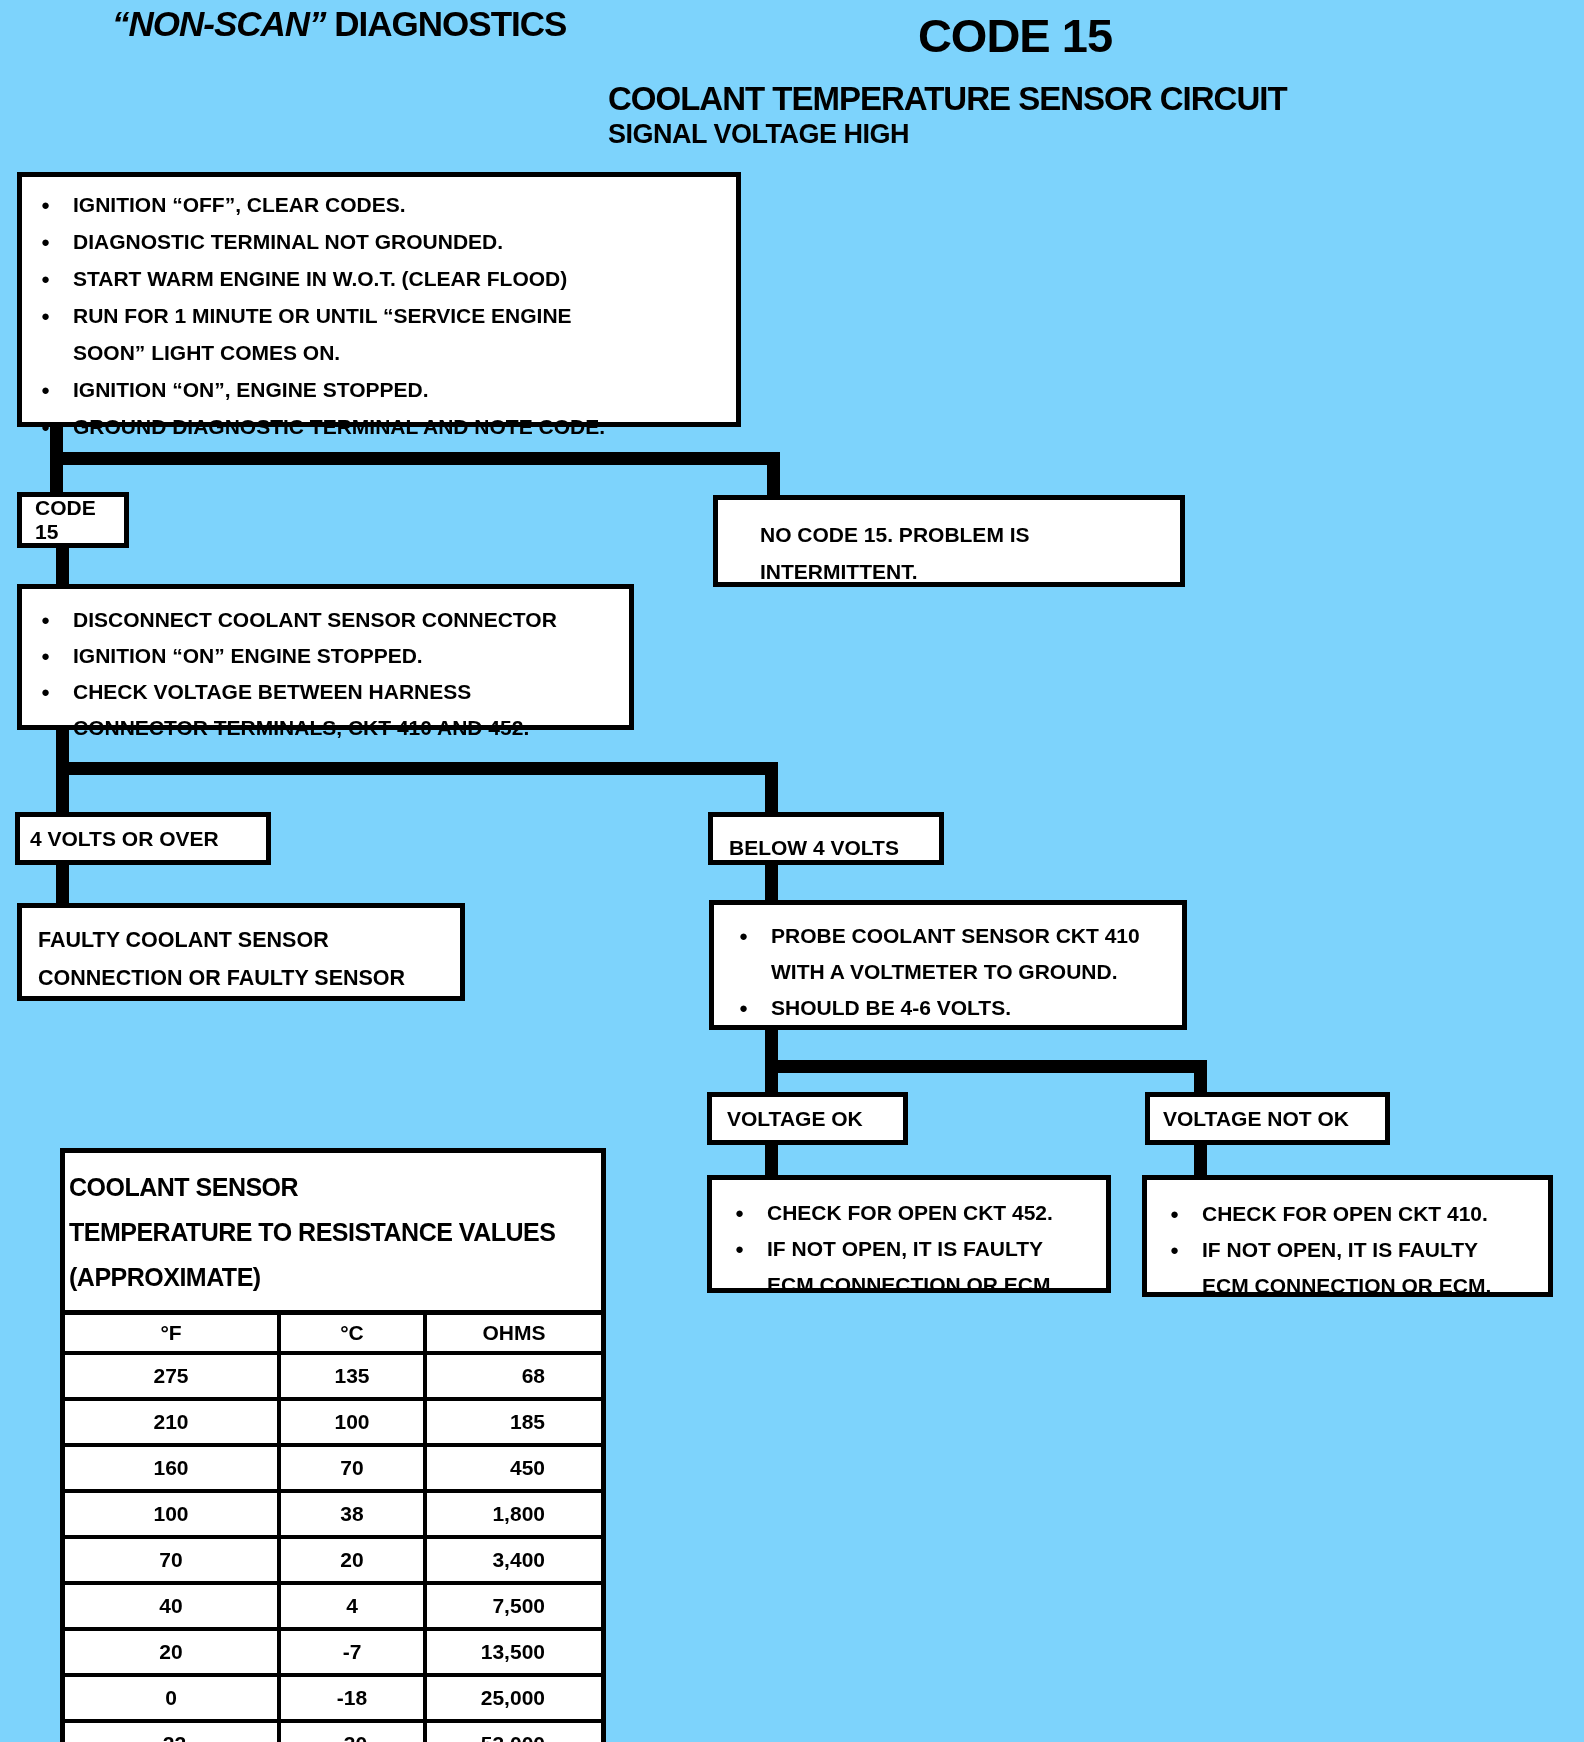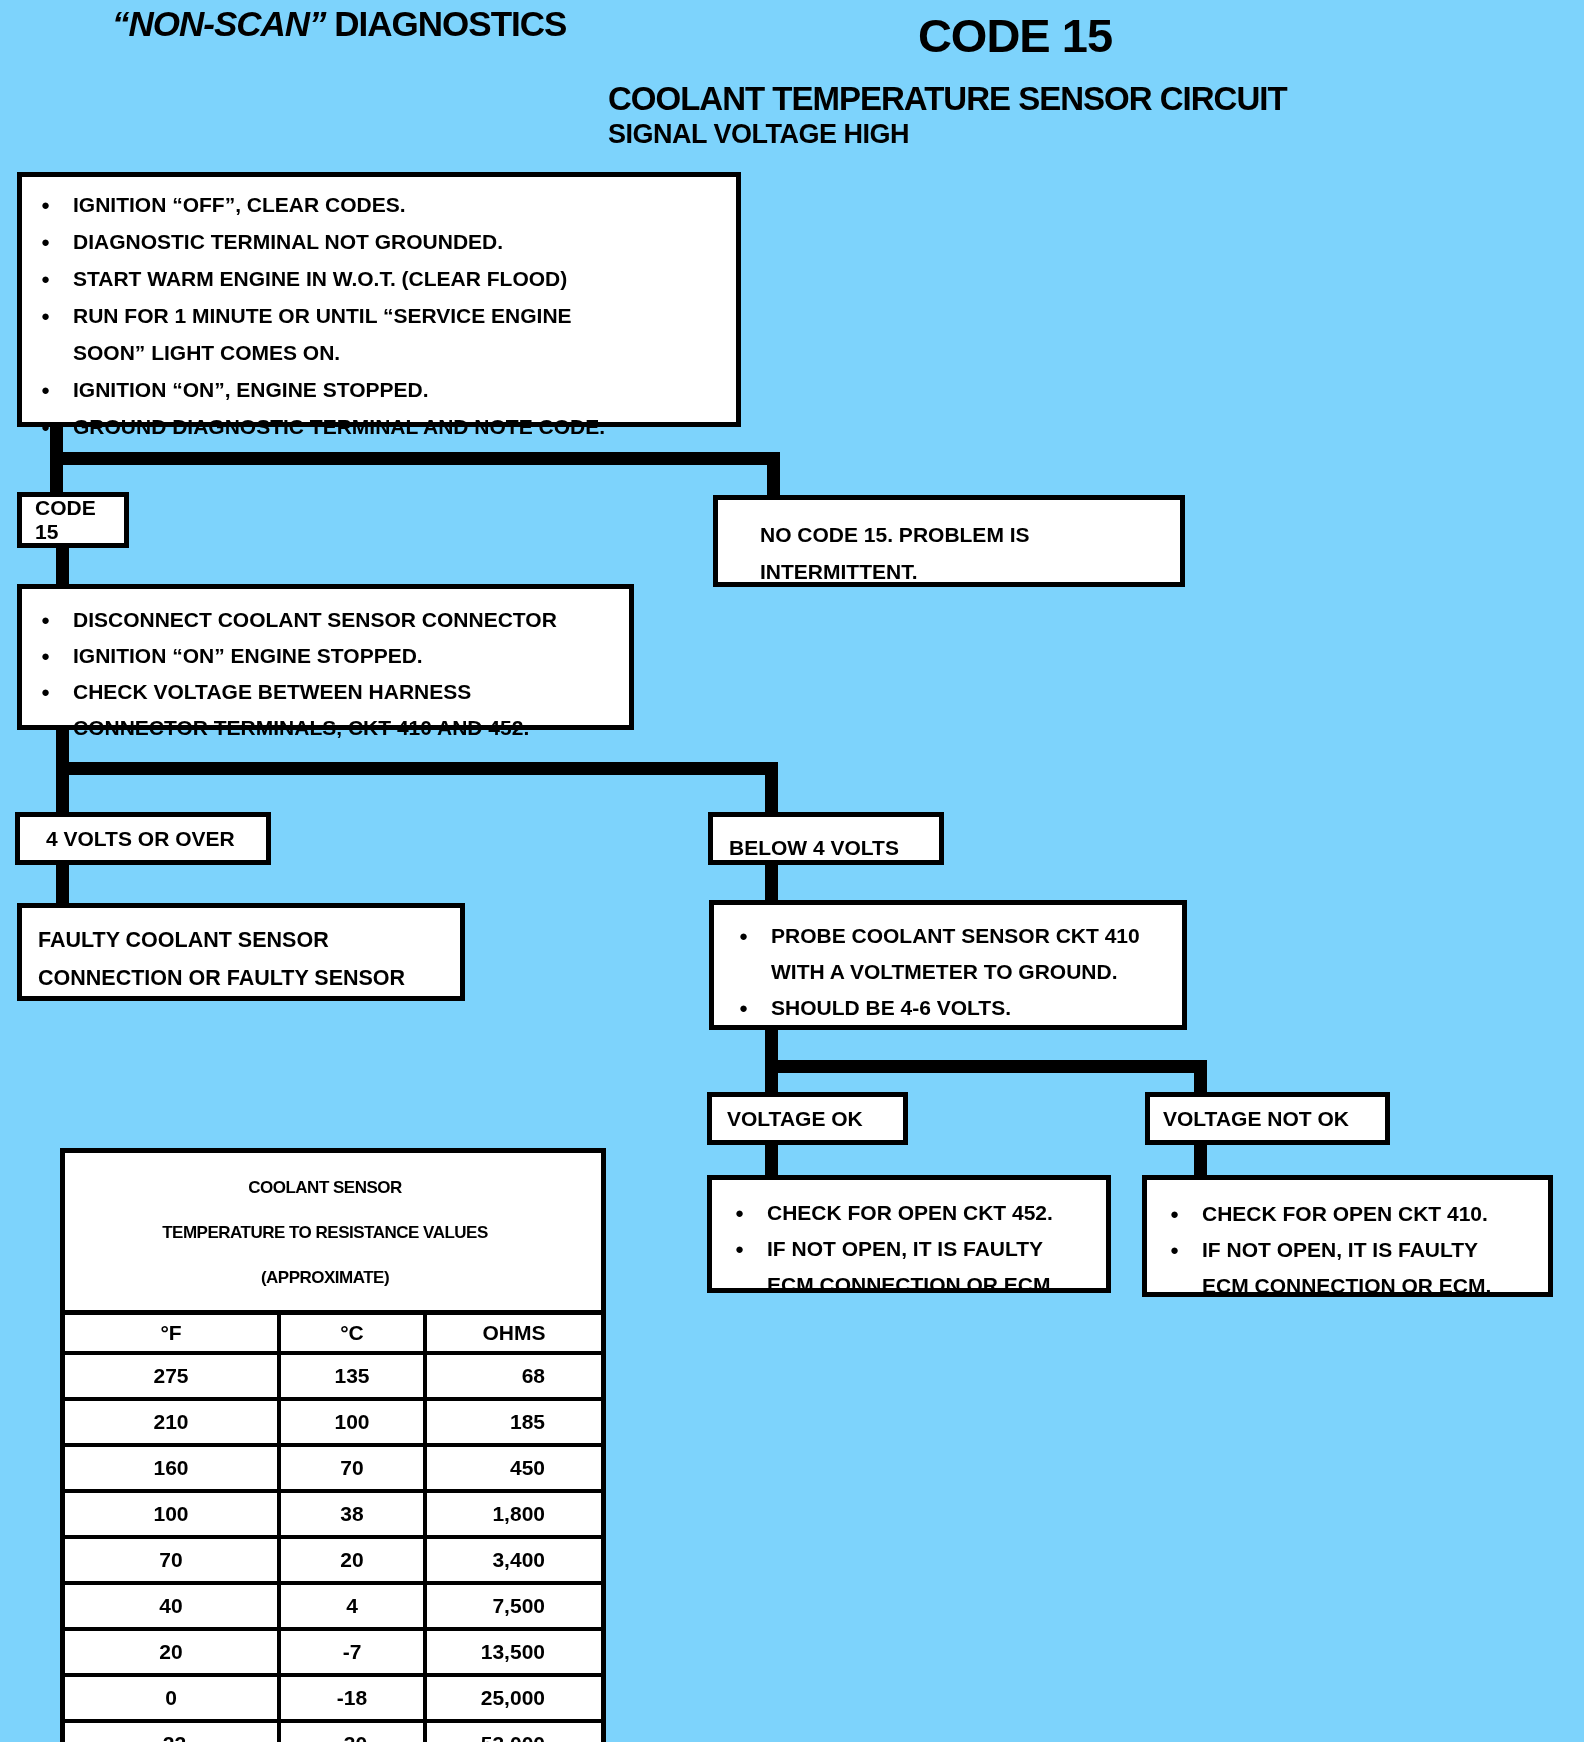--- a/index.html
+++ b/index.html
@@ -13,37 +13,37 @@
   .hdr-left .it{font-style:italic;}
   .code-title{position:absolute;left:815px;top:8px;width:400px;text-align:center;font-size:47px;letter-spacing:-1px;}
   .sub1{position:absolute;left:608px;top:80px;width:806px;text-align:left;font-size:33px;letter-spacing:-1px;white-space:nowrap;}
   .sub2{position:absolute;left:608px;top:119px;width:806px;text-align:left;font-size:27px;letter-spacing:-0.5px;}
   
   .fb{position:absolute;border:5px solid #000;background:#fff;box-sizing:border-box;font-size:21px;}
   .setup{left:17px;top:172px;width:724px;height:255px;padding:9px 6px 0 16px;line-height:37px;}
   .code15{left:17px;top:492px;width:112px;height:56px;display:flex;align-items:center;padding-left:13px;}
   .nocode15{left:713px;top:495px;width:472px;height:92px;padding:16px 6px 0 42px;line-height:37px;white-space:pre-line;}
   .disconnect{left:17px;top:584px;width:617px;height:146px;padding:13px 6px 0 16px;line-height:36px;}
-  .voltsover{left:15px;top:812px;width:256px;height:53px;display:flex;align-items:center;padding-left:26px;}
+  .voltsover{left:15px;top:812px;width:256px;height:53px;display:flex;align-items:center;padding-left:10px;}
   .below4{left:708px;top:812px;width:236px;height:53px;display:flex;align-items:flex-end;padding-left:16px;}
   .faulty{left:17px;top:903px;width:448px;height:98px;padding:13px 6px 0 16px;line-height:38px;font-size:21.5px;white-space:pre-line;}
   .probe{left:709px;top:900px;width:478px;height:130px;padding:13px 6px 0 22px;line-height:36px;}
   .voltok{left:707px;top:1092px;width:201px;height:53px;display:flex;align-items:center;padding-left:15px;}
   .voltnotok{left:1145px;top:1092px;width:245px;height:53px;display:flex;align-items:center;padding-left:13px;}
   .check452{left:707px;top:1175px;width:404px;height:118px;padding:15px 4px 0 20px;line-height:36px;}
   .check410{left:1142px;top:1175px;width:411px;height:122px;padding:16px 4px 0 20px;line-height:36px;}
   
   .bi{display:flex;}
   .dot{width:32px;flex:0 0 32px;font-size:15px;padding-left:3px;}
   .bt{white-space:pre-line;}
   
   .ln{position:absolute;background:#000;}
   
   .tbl-wrap{position:absolute;left:60px;top:1148px;width:546px;border:5px solid #000;box-sizing:border-box;background:#fff;}
-  .tbl-title{padding:12px 20px 10px 4px;text-align:center;font-size:17px;line-height:45px;letter-spacing:-0.5px;}
+  .tbl-title{padding:12px 20px 10px 4px;text-align:left;font-size:25px;line-height:45px;letter-spacing:-0.5px;}
   table.res{border-collapse:collapse;width:100%;table-layout:fixed;}
   table.res th,table.res td{border:4px solid #000;font-weight:700;font-size:21px;}
   table.res th{height:34px;text-align:center;}
   table.res td{height:40px;text-align:center;}
   table.res .col0{width:210px;}
   table.res .col1{width:140px;}
   table.res td.col2,table.res td:nth-child(3){text-align:right;padding-right:56px;}
   table.res th:first-child,table.res td:first-child{border-left:none;}
   table.res th:last-child,table.res td:last-child{border-right:none;}
   table.res tr:last-child td{border-bottom:none;}

